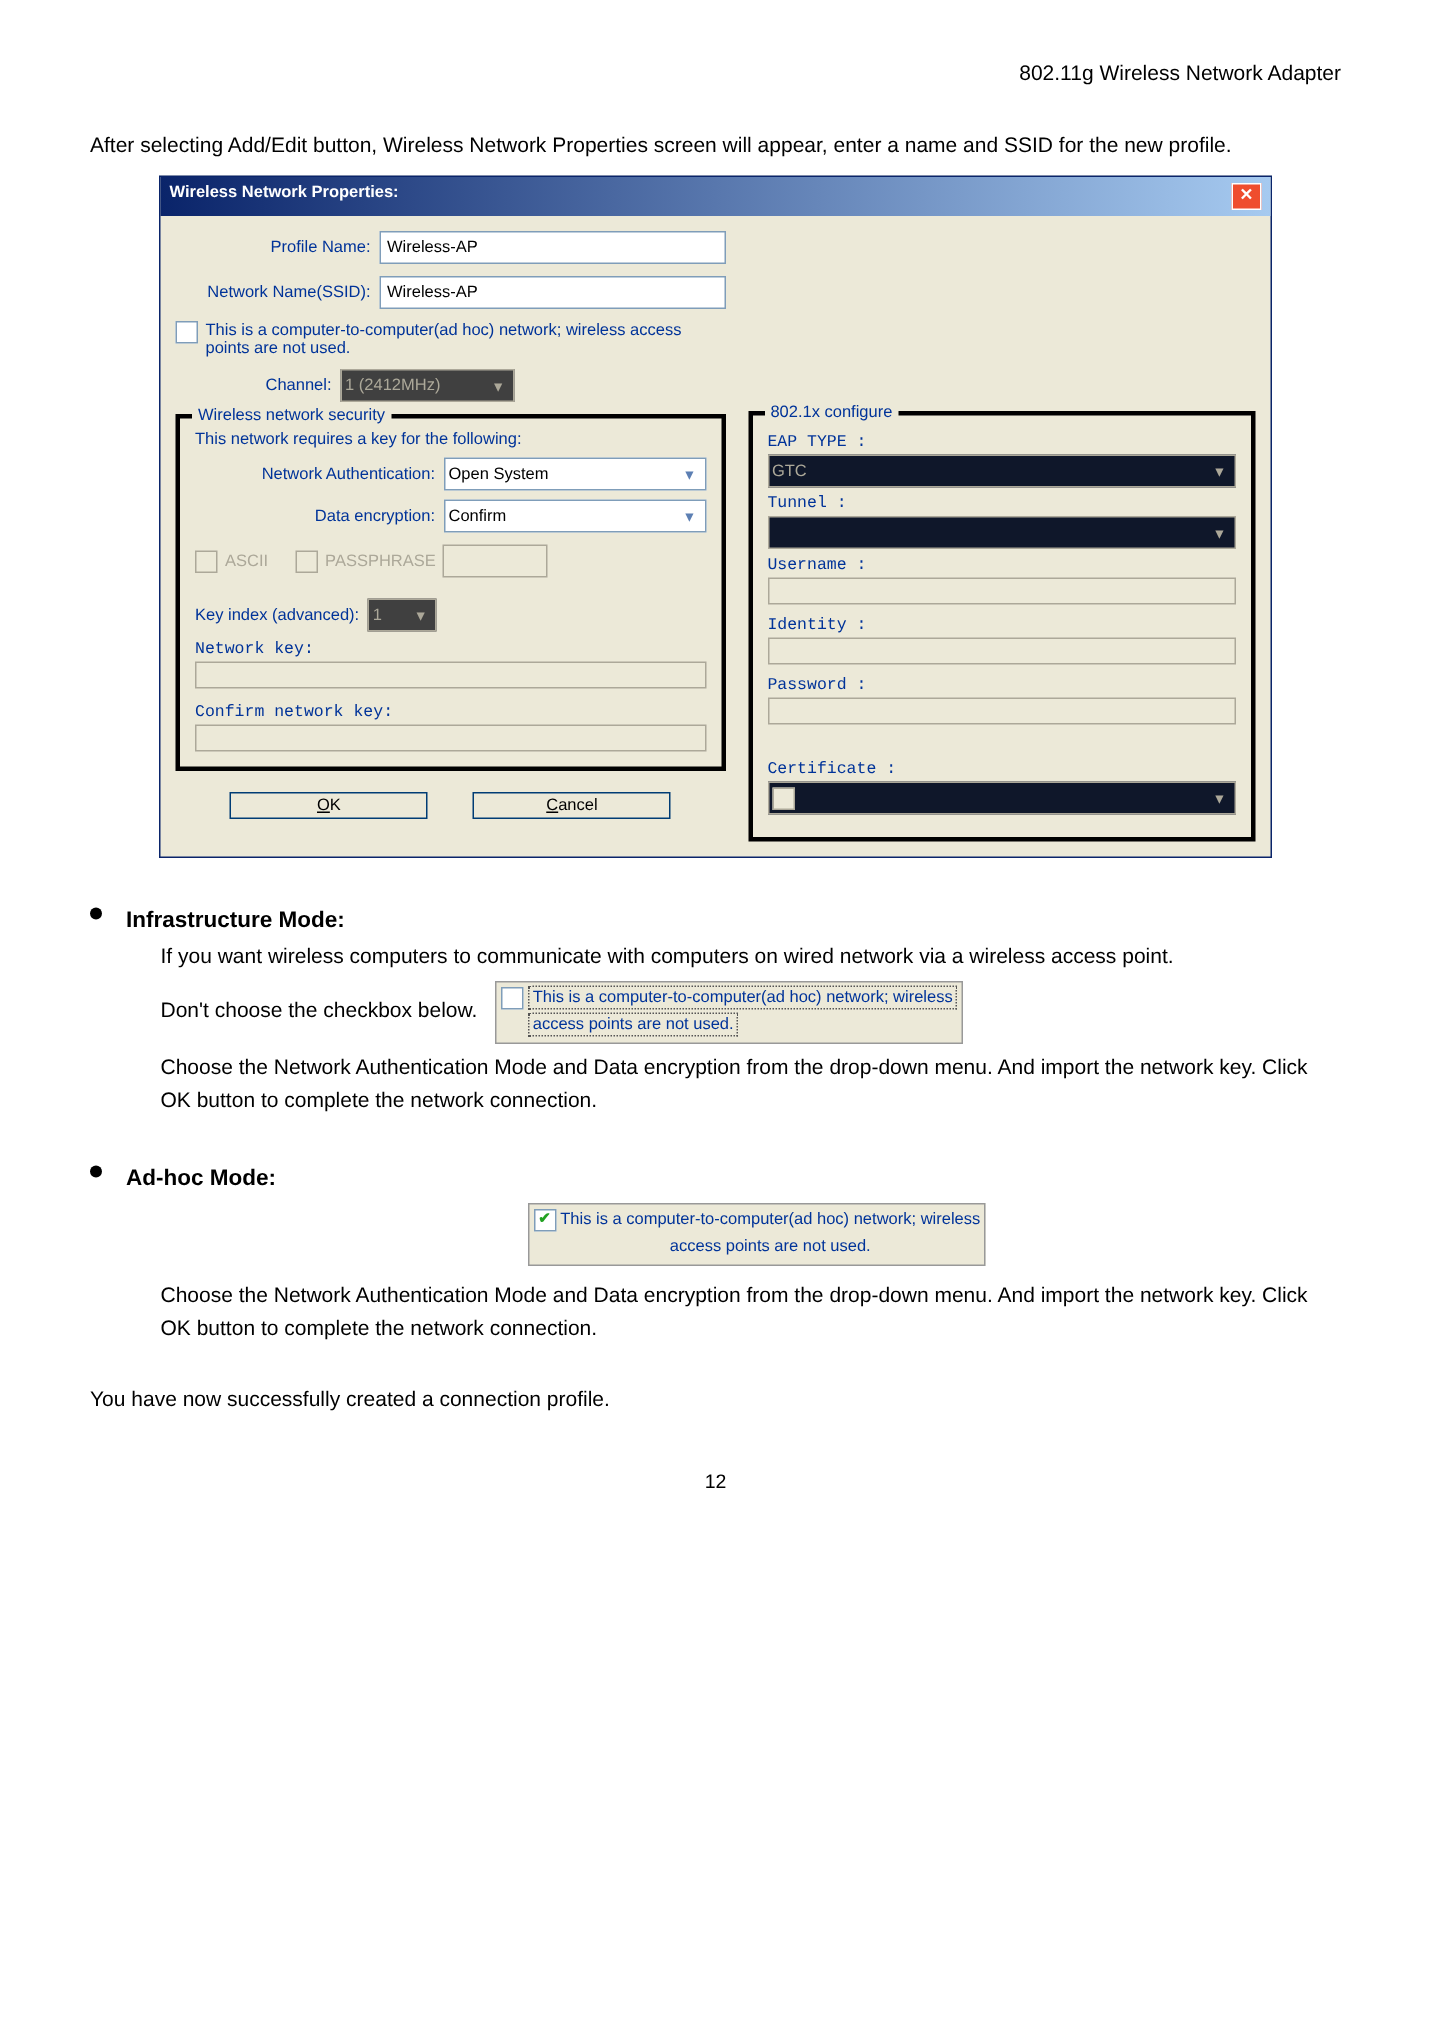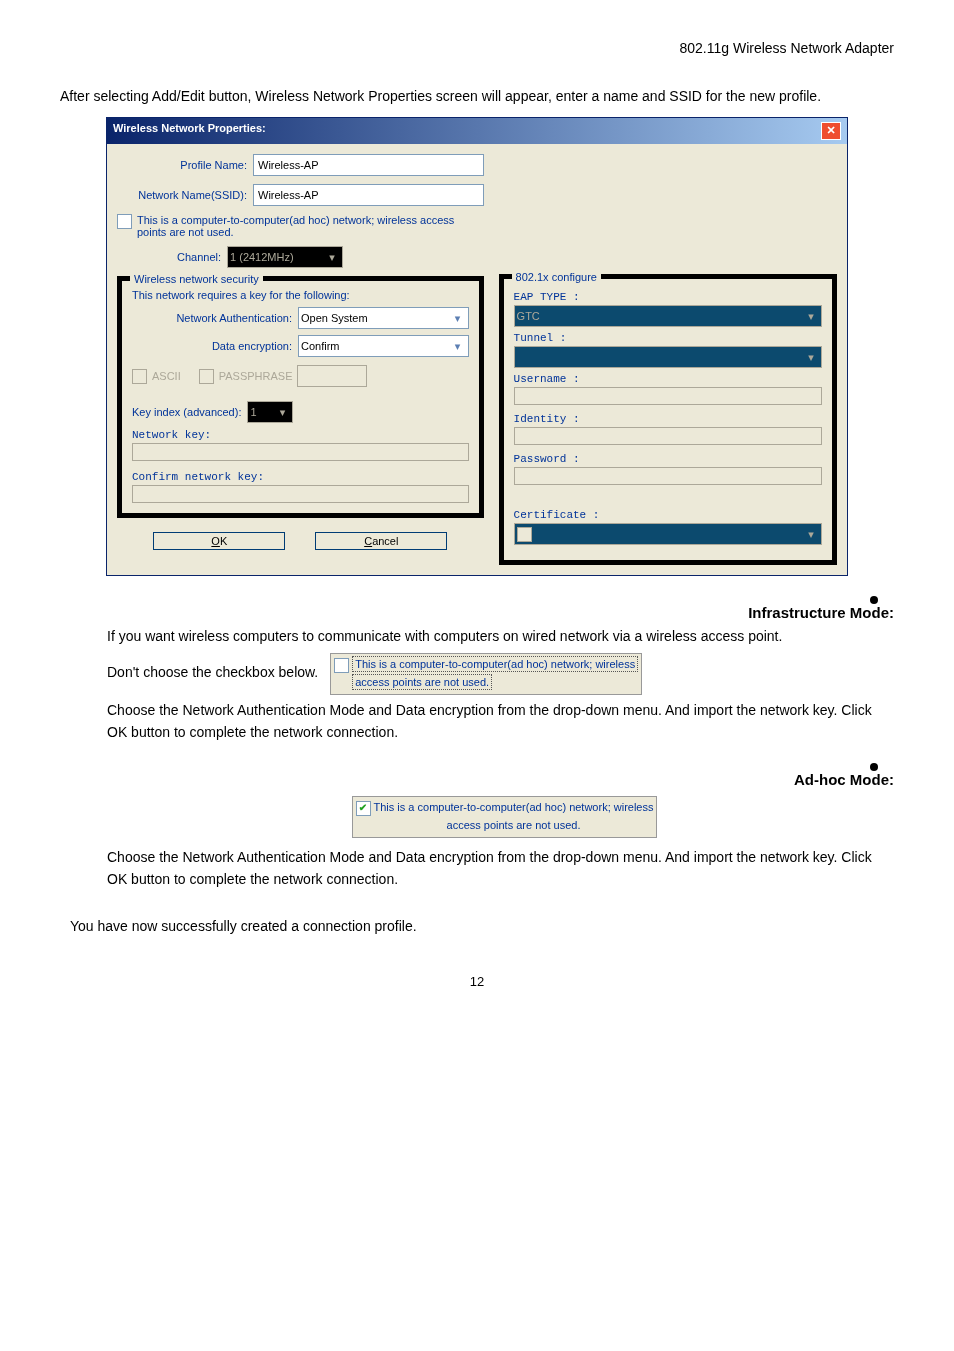--- a/index.html
+++ b/index.html
@@ -91,21 +91,21 @@
     border: 1px solid #7f9db9;
     background: #fff;
     margin-right: 5px;
     vertical-align: middle;
   }
   .checkbox-dis {
     background: #ece9d8;
     border-color: #aca899;
   }
   .fieldset {
-    border: 5px solid #000000;
+    border: 3px solid #000000;
     padding: 8px 10px 10px 10px;
     margin-top: 5px;
     position: relative;
   }
   .fieldset-legend {
     position: absolute;
     top: -8px;
     left: 8px;
     background: #ece9d8;
     color: #003399;
@@ -128,21 +128,21 @@
     border: 1px solid #7f9db9;
     height: 20px;
     font-size: 11px;
     padding: 0 2px;
     display: flex;
     align-items: center;
     justify-content: space-between;
     flex: 1;
   }
   .select-dis {
-    background: #000000;
+    background: #404040;
     color: #aca899;
     border-color: #aca899;
   }
   .dd-arrow {
     display: inline-block;
     width: 16px;
     text-align: center;
     color: #5c7fb3;
   }
   .dd-dis .dd-arrow { color: #aca899; }
@@ -172,33 +172,32 @@
   }
   .r-input-dis {
     background: #ece9d8;
     border-color: #aca899;
   }
   .r-select {
     display: flex;
     align-items: center;
     justify-content: space-between;
     border: 1px solid #aca899;
-    background: #0c4a6e;
+    background: #0f172a;
     height: 20px;
     padding: 0 2px;
     color: #aca899;
     margin-bottom: 5px;
     gap: 46px;
   }
   .section-head {
     display: flex;
-    align-items: flex-end;
-    margin-top: 20px;
+    align-items: flex-start;
+    margin-top: 33px;
     margin-bottom: 4px;
-    flex-direction: column;
   }
   .bullet {
     width: 8px;
     height: 8px;
     background: #000;
     border-radius: 50%;
     margin-right: 16px;
     flex: none;
   }
   .section-title {
@@ -239,21 +238,20 @@
     border: 1px dotted #555;
     padding: 1px 2px;
   }
   .snippet-block {
     text-align: center;
     margin: 8px 0;
   }
   .final-p {
     font-size: 14px;
     margin-top: 28px;
-    margin-left: 10px;
   }
   .page-num {
     text-align: center;
     font-size: 13px;
     margin-top: 40px;
   }
 </style>
 </head>
 <body>
 

